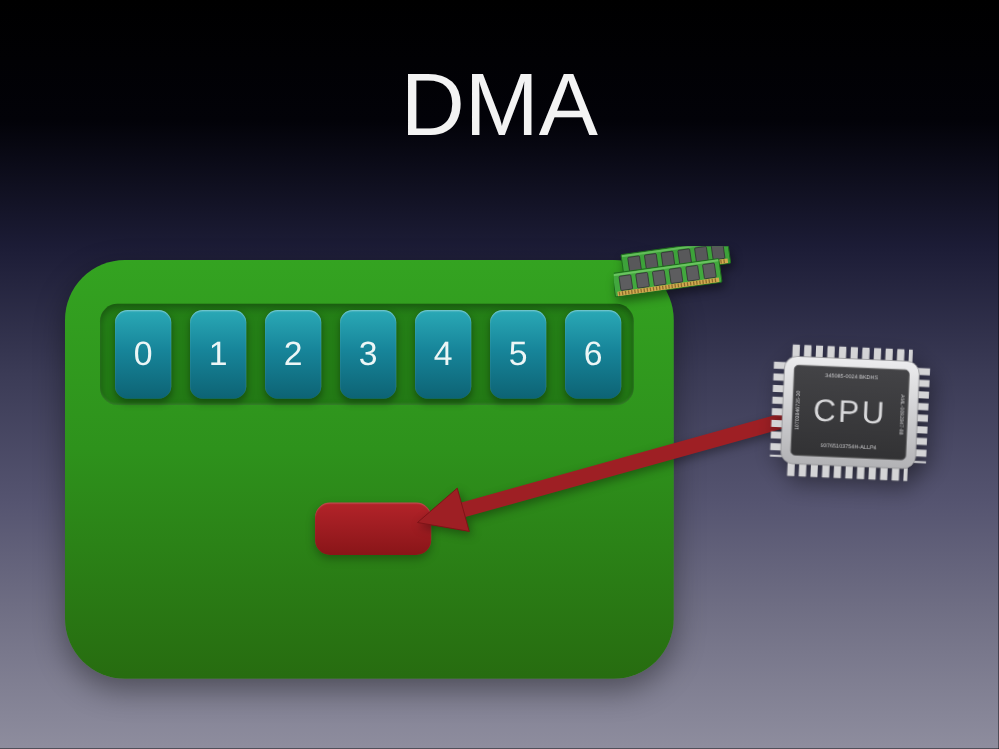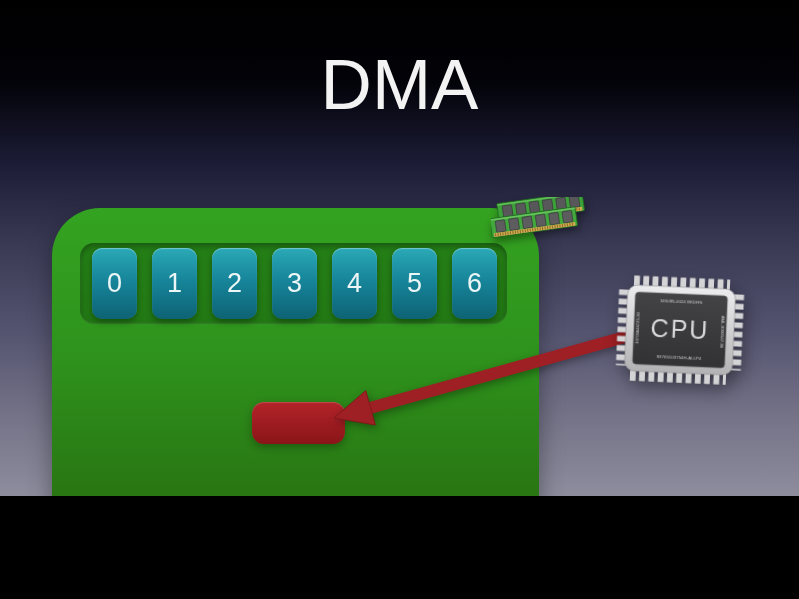--- a/index.html
+++ b/index.html
@@ -1,17 +1,17 @@
 <!DOCTYPE html>
 <html><head>
 <meta charset="utf-8">
 <style>
   html,body{margin:0;padding:0;background:#000;}
   .slide{
-    position:relative;width:799px;height:496px;overflow:hidden;
+    position:relative;width:799px;height:599px;overflow:hidden;
     font-family:"Liberation Sans",sans-serif;
     background:linear-gradient(180deg,
       #000000 0%, #020208 16%, #1c1c36 33%, #3b3b56 50%,
       #555470 67%, #727186 83%, #8e8d9e 100%);
   }
 
   .title{
     position:absolute;top:44px;left:0;width:100%;margin:0;
     text-align:center;font-size:71px;font-weight:300;letter-spacing:0px;
     color:#f3f3f3;

